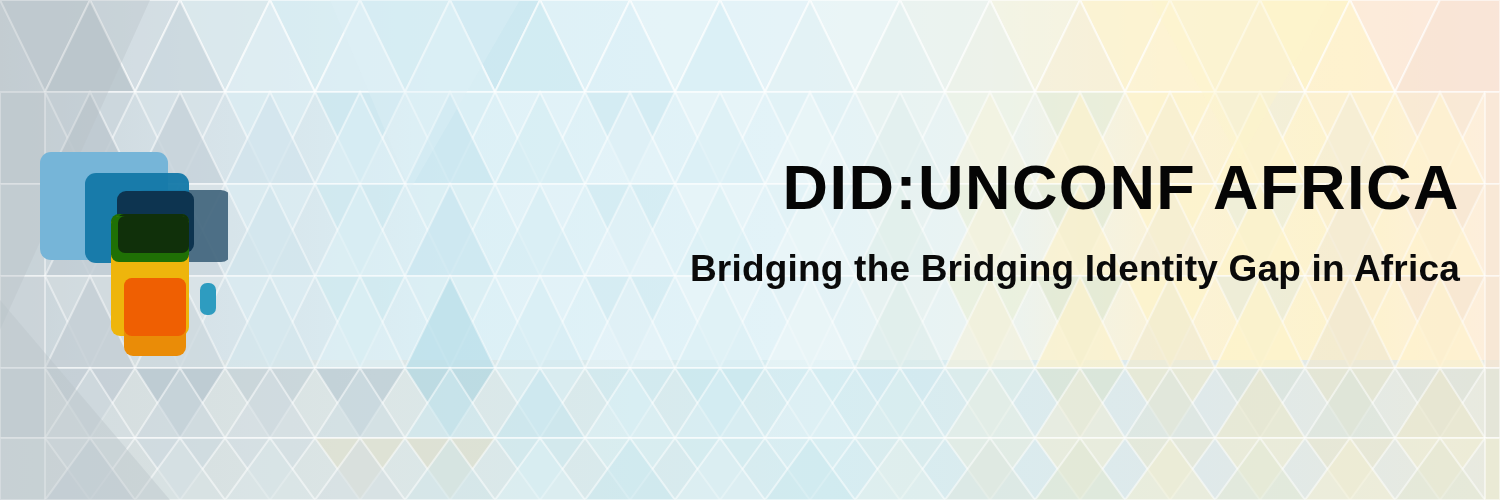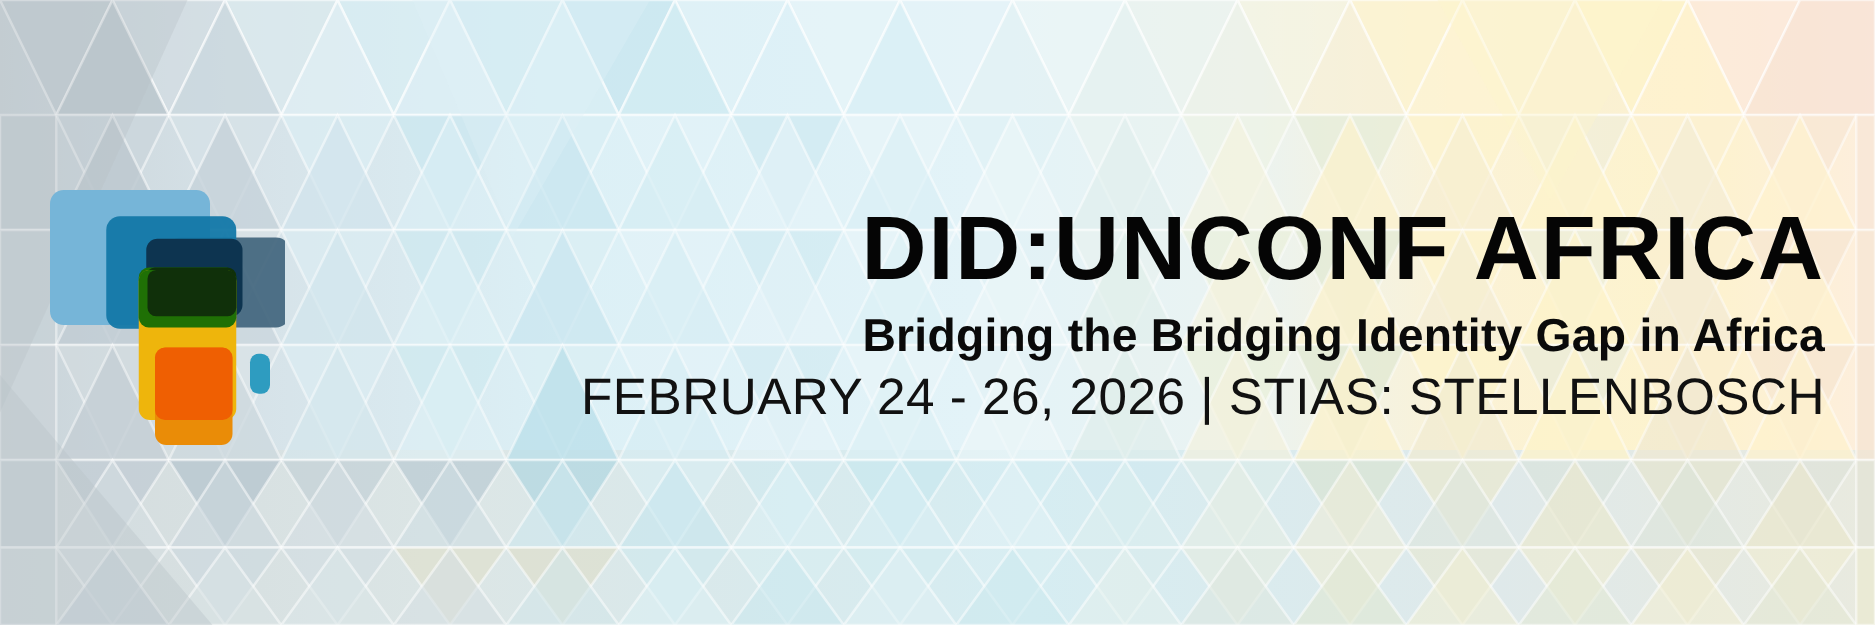--- a/index.html
+++ b/index.html
@@ -46,23 +46,23 @@
     height: 500px;
     text-align: right;
     pointer-events: none;
   }
 
   .line { pointer-events: auto; }
 
   #title-line {
     position: absolute;
     right: 0;
-    top: 152px;
+    top: 140px;
     width: 100%;
-    font-size: 72px;
+    font-size: 63px;
     line-height: 94px;
     font-weight: 700;
     letter-spacing: 1.5px;
     color: #050505;
     white-space: nowrap;
   }
 
   #tagline-line {
     position: absolute;
     right: 0;
@@ -370,16 +370,15 @@
 
       <rect x="162" y="135" width="16" height="32" rx="7" ry="7" fill="#2e9cc0"></rect>
     </svg>
   </div>
 
   <div id="text-block">
     <div class="line" id="title-line">DID:UNCONF AFRICA</div>
 
     <div class="line" id="tagline-line">Bridging the Bridging Identity Gap in Africa</div>
 
-    <div class="line" id="date-line">FEBRUARY 24 - 26, 2026 | STIAS: STELLENBOSCH</div>
   </div>
 
 </div>
 
 </body></html>

